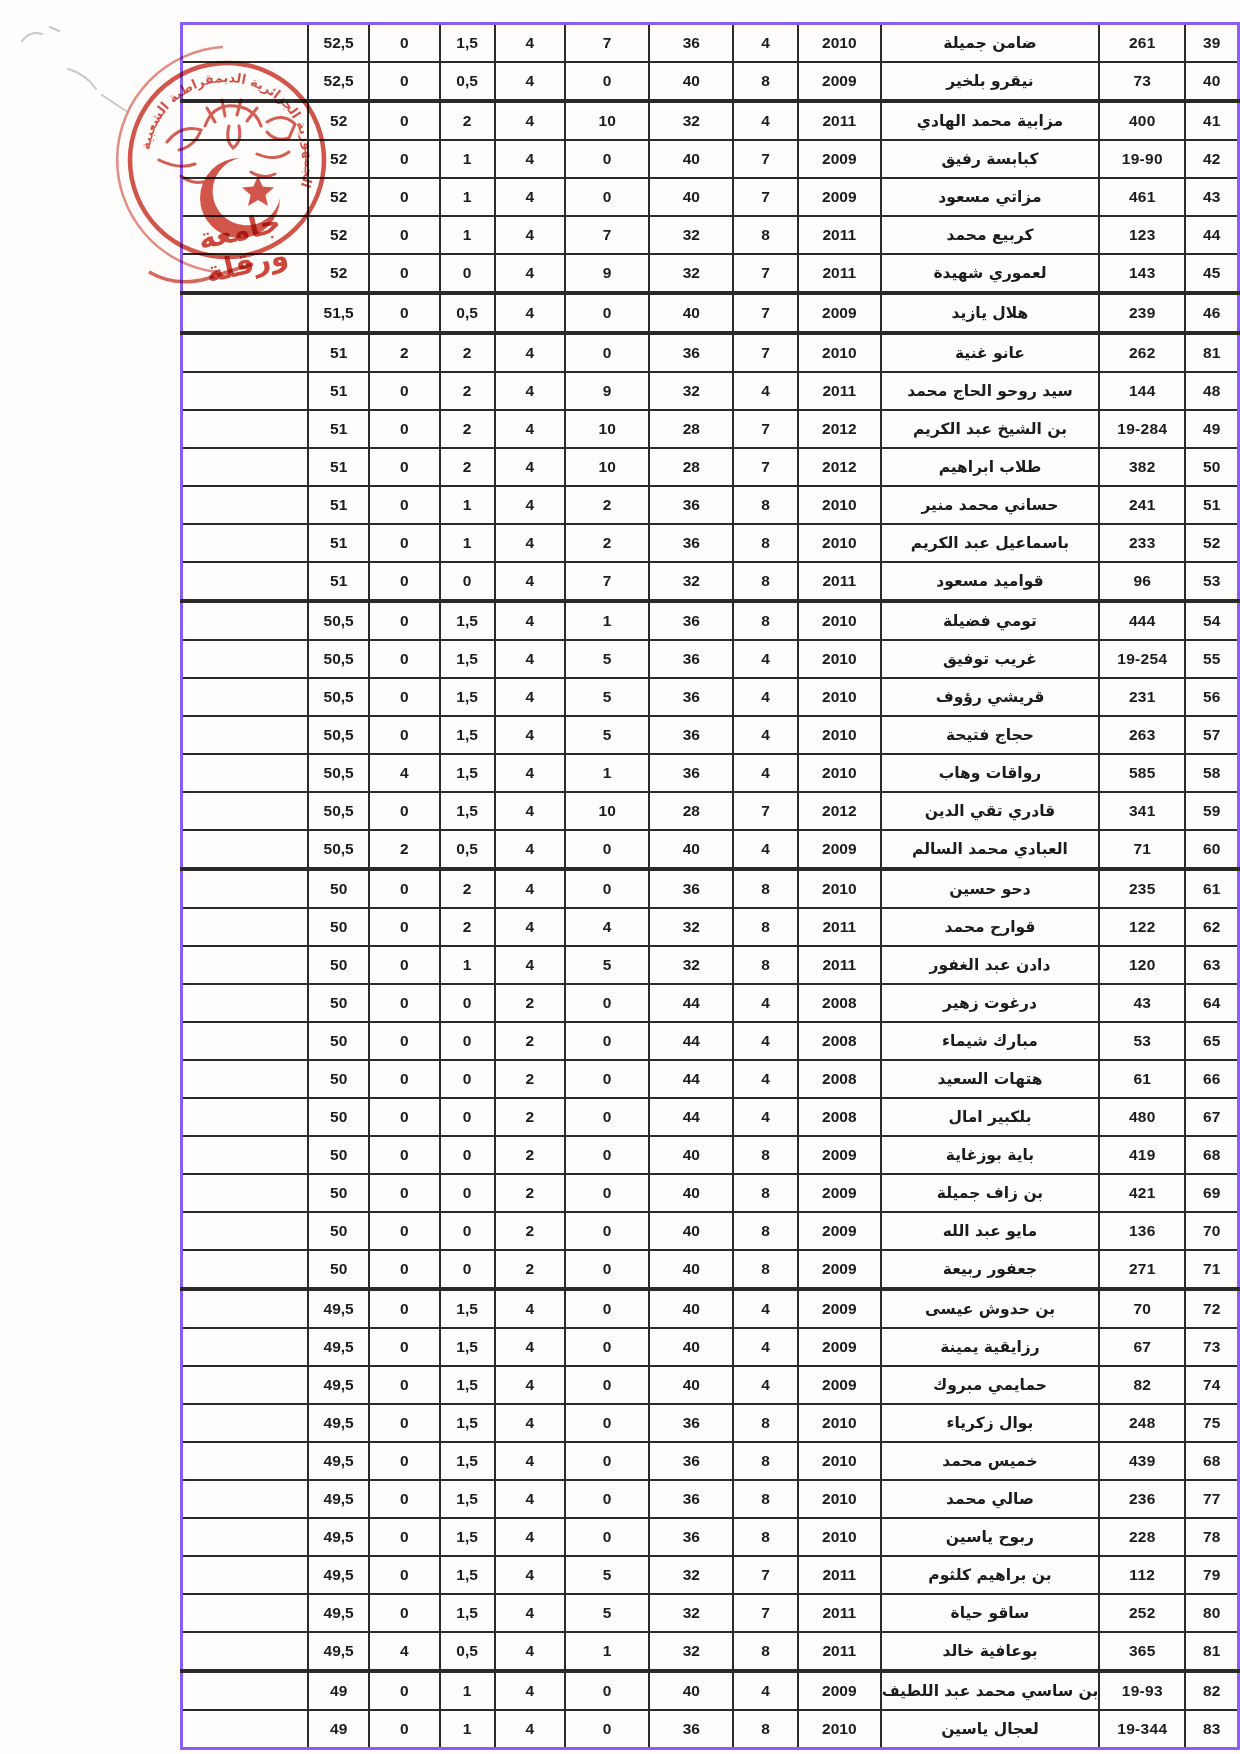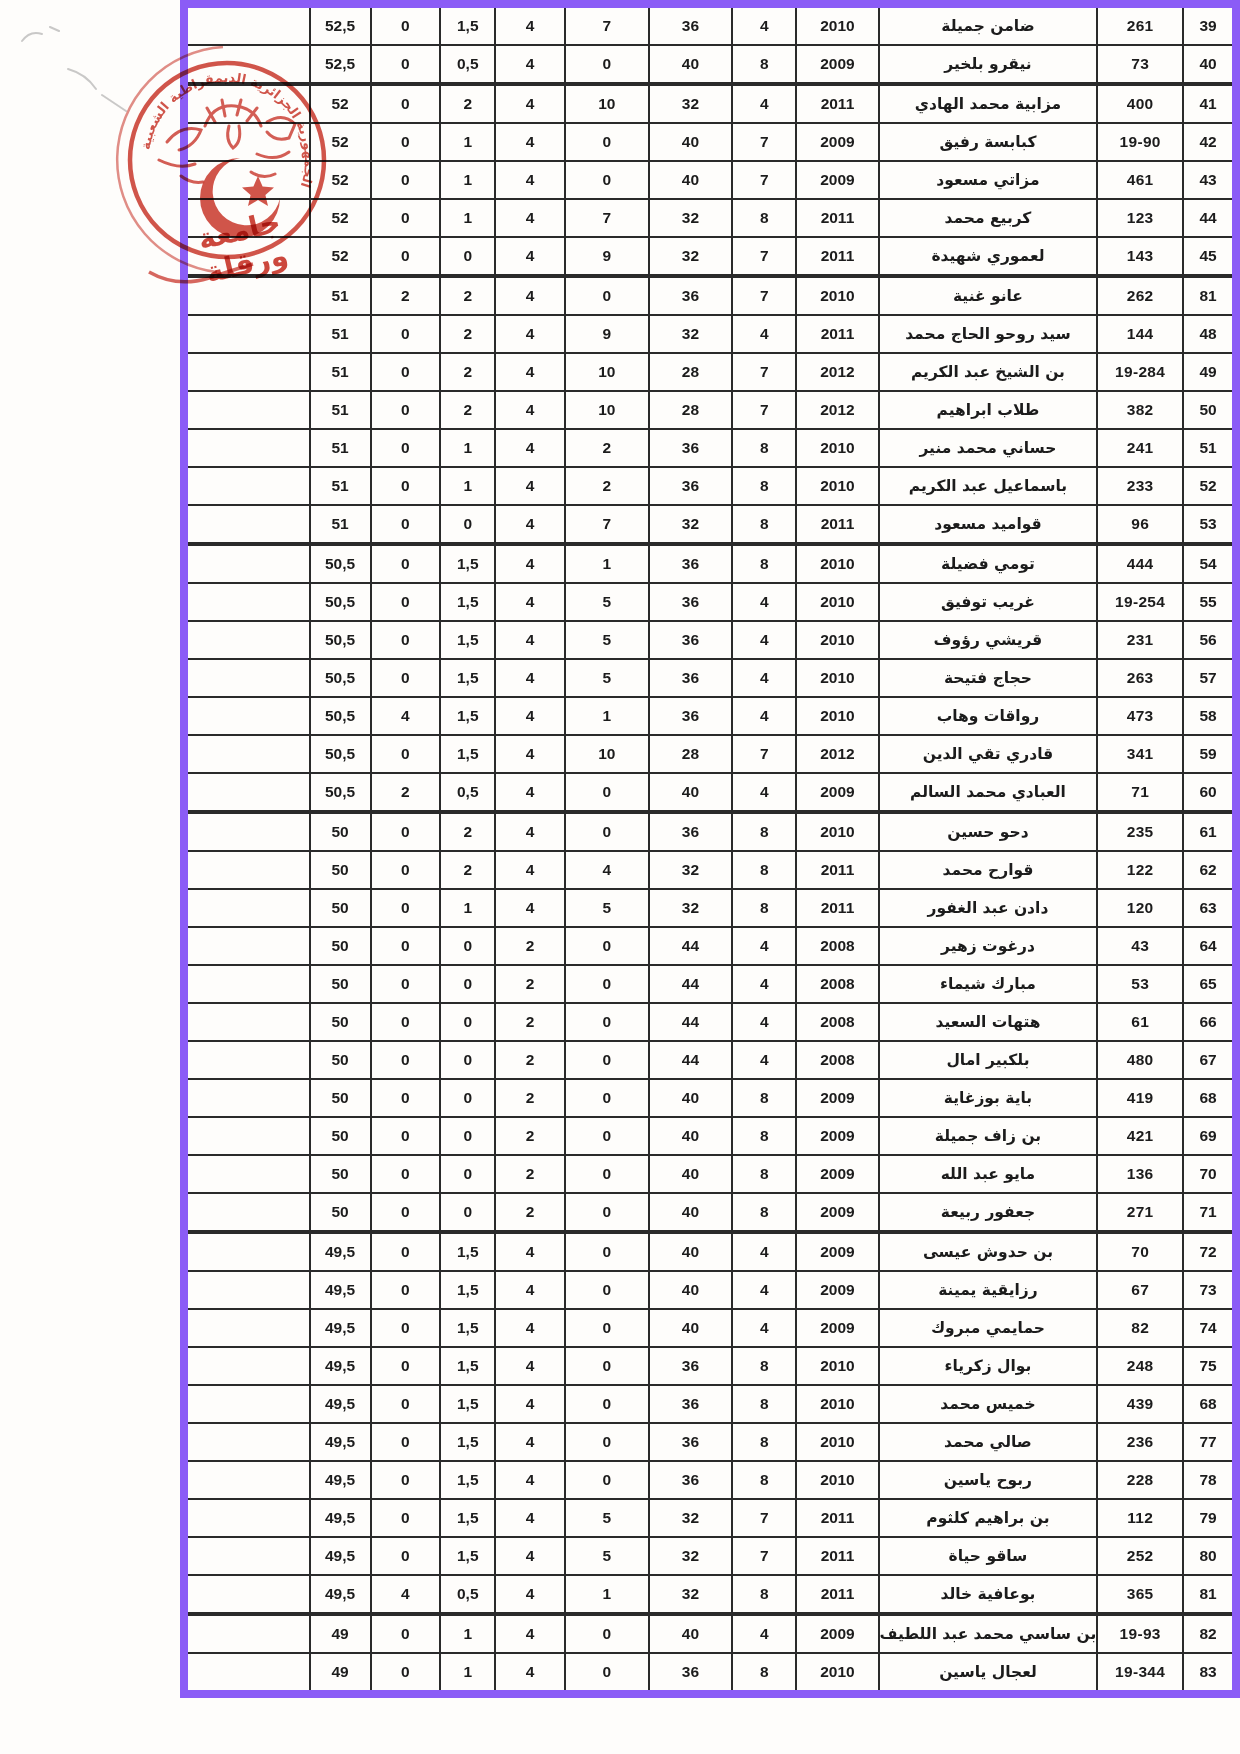--- a/index.html
+++ b/index.html
@@ -3,23 +3,23 @@
 <meta charset="utf-8">
 <style>
   html,body{margin:0;padding:0;}
   body{
     width:1240px;height:1754px;position:relative;overflow:hidden;
     background:#fefdfb;
     font-family:"Liberation Sans",sans-serif;
   }
   
   table.results{
-    position:absolute;left:180px;top:0;
+    position:absolute;left:180px;top:22px;
     border-collapse:collapse;table-layout:fixed;
-    border:8px solid #8b5cf6;
+    border:3px solid #8b5cf6;
     background:transparent;
   }
   table.results td{
     border:2px solid #2a2a2a;
     height:36px;padding:0;
     text-align:center;vertical-align:middle;
     font-weight:bold;font-size:15.5px;color:#1c1c1c;
     white-space:nowrap;overflow:hidden;
   }
   tr.group-end td{border-bottom-width:4px;}
@@ -166,20 +166,34 @@
         <td class="col-v4">0</td>
         <td class="col-v3">4</td>
         <td class="col-v2">9</td>
         <td class="col-v1">32</td>
         <td class="col-grade">7</td>
         <td class="col-year">2011</td>
         <td class="col-name">لعموري شهيدة</td>
         <td class="col-id">143</td>
         <td class="col-num">45</td>
       </tr>
+      <tr class="group-end">
+        <td class="col-blank"></td>
+        <td class="col-total">51,5</td>
+        <td class="col-v5">0</td>
+        <td class="col-v4">0,5</td>
+        <td class="col-v3">4</td>
+        <td class="col-v2">0</td>
+        <td class="col-v1">40</td>
+        <td class="col-grade">7</td>
+        <td class="col-year">2009</td>
+        <td class="col-name">هلال يازيد</td>
+        <td class="col-id">239</td>
+        <td class="col-num">46</td>
+      </tr>
       <tr>
         <td class="col-blank"></td>
         <td class="col-total">51</td>
         <td class="col-v5">2</td>
         <td class="col-v4">2</td>
         <td class="col-v3">4</td>
         <td class="col-v2">0</td>
         <td class="col-v1">36</td>
         <td class="col-grade">7</td>
         <td class="col-year">2010</td>
@@ -331,21 +345,21 @@
         <td class="col-blank"></td>
         <td class="col-total">50,5</td>
         <td class="col-v5">4</td>
         <td class="col-v4">1,5</td>
         <td class="col-v3">4</td>
         <td class="col-v2">1</td>
         <td class="col-v1">36</td>
         <td class="col-grade">4</td>
         <td class="col-year">2010</td>
         <td class="col-name">رواقات وهاب</td>
-        <td class="col-id">473</td>
+        <td class="col-id">585</td>
         <td class="col-num">58</td>
       </tr>
       <tr>
         <td class="col-blank"></td>
         <td class="col-total">50,5</td>
         <td class="col-v5">0</td>
         <td class="col-v4">1,5</td>
         <td class="col-v3">4</td>
         <td class="col-v2">10</td>
         <td class="col-v1">28</td>

